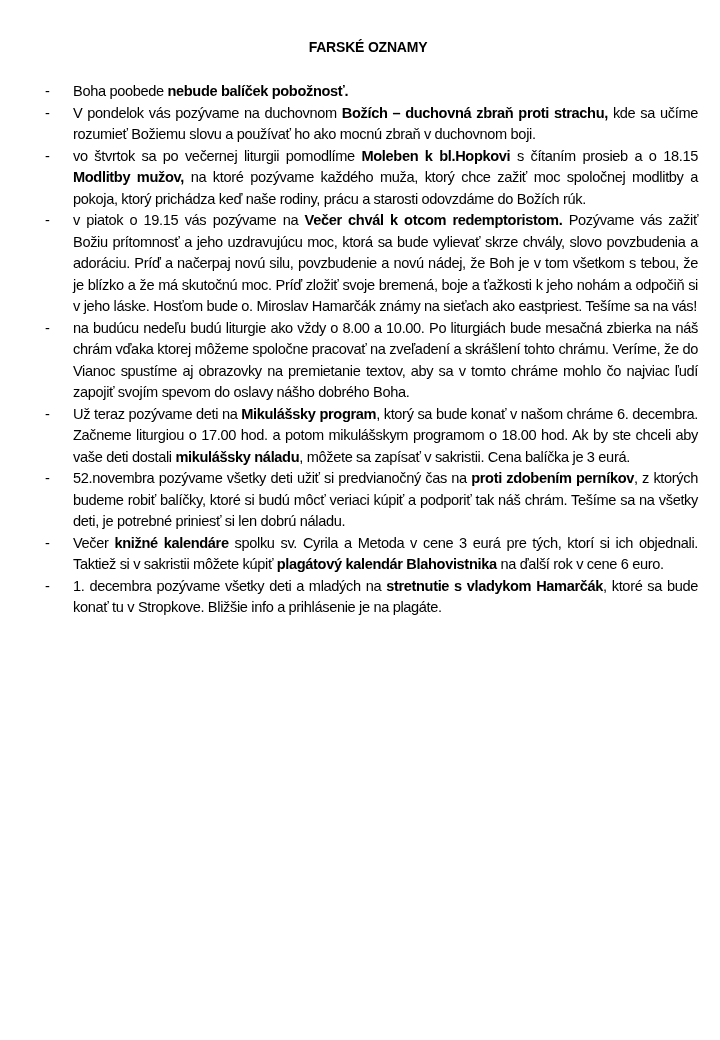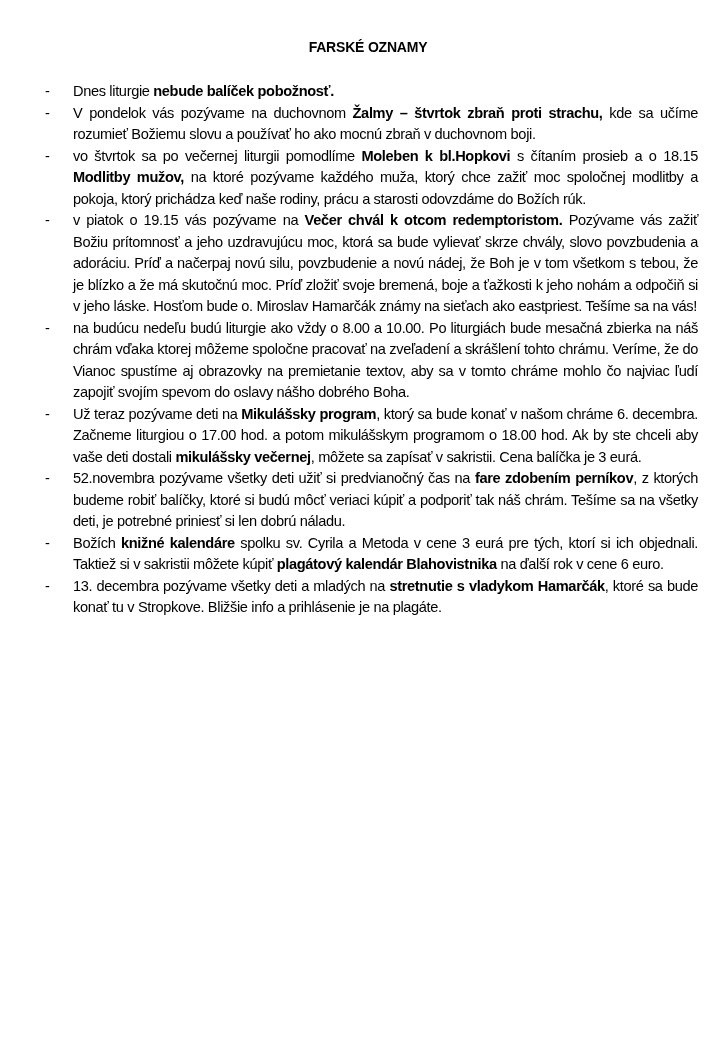--- a/index.html
+++ b/index.html
@@ -63,48 +63,48 @@
   </style>
 </head>
 <body>
 
 <div class="page">
   <div class="title">FARSKÉ OZNAMY</div>
 
   <ul class="list">
     <li class="item">
       <span class="dash">-</span>
-      <span>Dnes liturgie </span><b>nebude balíček pobožnosť.</b>
+      <span>Boha poobede </span><b>nebude balíček pobožnosť.</b>
     </li>
     <li class="item">
       <span class="dash">-</span>
-      <span>V pondelok vás pozývame na duchovnom </span><b>Žalmy – štvrtok zbraň proti strachu,</b><span> kde sa učíme rozumieť Božiemu slovu a používať ho ako mocnú zbraň v duchovnom boji.</span>
+      <span>V pondelok vás pozývame na duchovnom </span><b>Božích – duchovná zbraň proti strachu,</b><span> kde sa učíme rozumieť Božiemu slovu a používať ho ako mocnú zbraň v duchovnom boji.</span>
     </li>
     <li class="item">
       <span class="dash">-</span>
       <span>vo štvrtok sa po večernej liturgii pomodlíme </span><b>Moleben k bl.Hopkovi</b><span> s čítaním prosieb a o 18.15 </span><b>Modlitby mužov,</b><span> na ktoré pozývame každého muža, ktorý chce zažiť moc spoločnej modlitby a pokoja, ktorý prichádza keď naše rodiny, prácu a starosti odovzdáme do Božích rúk.</span>
     </li>
     <li class="item">
       <span class="dash">-</span>
       <span>v piatok o 19.15 vás pozývame na </span><b>Večer chvál k otcom redemptoristom.</b><span> Pozývame vás zažiť Božiu prítomnosť a jeho uzdravujúcu moc, ktorá sa bude vylievať skrze chvály, slovo povzbudenia a adoráciu. Príď a načerpaj novú silu, povzbudenie a novú nádej, že Boh je v tom všetkom s tebou, že je blízko a že má skutočnú moc. Príď zložiť svoje bremená, boje a ťažkosti k jeho nohám a odpočiň si v jeho láske. Hosťom bude o. Miroslav Hamarčák známy na sieťach ako eastpriest. Tešíme sa na vás!</span>
     </li>
     <li class="item">
       <span class="dash">-</span>
       <span>na budúcu nedeľu budú liturgie ako vždy o 8.00 a 10.00. Po liturgiách bude mesačná zbierka na náš chrám vďaka ktorej môžeme spoločne pracovať na zveľadení a skrášlení tohto chrámu. Veríme, že do Vianoc spustíme aj obrazovky na premietanie textov, aby sa v tomto chráme mohlo čo najviac ľudí zapojiť svojím spevom do oslavy nášho dobrého Boha.</span>
     </li>
     <li class="item">
       <span class="dash">-</span>
-      <span>Už teraz pozývame deti na </span><b>Mikulášsky program</b><span>, ktorý sa bude konať v našom chráme 6. decembra. Začneme liturgiou o 17.00 hod. a potom mikulášskym programom o 18.00 hod. Ak by ste chceli aby vaše deti dostali </span><b>mikulášsky večernej</b><span>, môžete sa zapísať v sakristii. Cena balíčka je 3 eurá.</span>
+      <span>Už teraz pozývame deti na </span><b>Mikulášsky program</b><span>, ktorý sa bude konať v našom chráme 6. decembra. Začneme liturgiou o 17.00 hod. a potom mikulášskym programom o 18.00 hod. Ak by ste chceli aby vaše deti dostali </span><b>mikulášsky náladu</b><span>, môžete sa zapísať v sakristii. Cena balíčka je 3 eurá.</span>
     </li>
     <li class="item">
       <span class="dash">-</span>
-      <span>52.novembra pozývame všetky deti užiť si predvianočný čas na </span><b>fare zdobením perníkov</b><span>, z ktorých budeme robiť balíčky, ktoré si budú môcť veriaci kúpiť a podporiť tak náš chrám. Tešíme sa na všetky deti, je potrebné priniesť si len dobrú náladu.</span>
+      <span>52.novembra pozývame všetky deti užiť si predvianočný čas na </span><b>proti zdobením perníkov</b><span>, z ktorých budeme robiť balíčky, ktoré si budú môcť veriaci kúpiť a podporiť tak náš chrám. Tešíme sa na všetky deti, je potrebné priniesť si len dobrú náladu.</span>
     </li>
     <li class="item">
       <span class="dash">-</span>
-      <span>Božích </span><b>knižné kalendáre</b><span> spolku sv. Cyrila a Metoda v cene 3 eurá pre tých, ktorí si ich objednali. Taktiež si v sakristii môžete kúpiť </span><b>plagátový kalendár Blahovistnika</b><span> na ďalší rok v cene 6 euro.</span>
+      <span>Večer </span><b>knižné kalendáre</b><span> spolku sv. Cyrila a Metoda v cene 3 eurá pre tých, ktorí si ich objednali. Taktiež si v sakristii môžete kúpiť </span><b>plagátový kalendár Blahovistnika</b><span> na ďalší rok v cene 6 euro.</span>
     </li>
     <li class="item">
       <span class="dash">-</span>
-      <span>13. decembra pozývame všetky deti a mladých na </span><b>stretnutie s vladykom Hamarčák</b><span>, ktoré sa bude konať tu v Stropkove. Bližšie info a prihlásenie je na plagáte.</span>
+      <span>1. decembra pozývame všetky deti a mladých na </span><b>stretnutie s vladykom Hamarčák</b><span>, ktoré sa bude konať tu v Stropkove. Bližšie info a prihlásenie je na plagáte.</span>
     </li>
   </ul>
 </div>
 
 </body></html>

